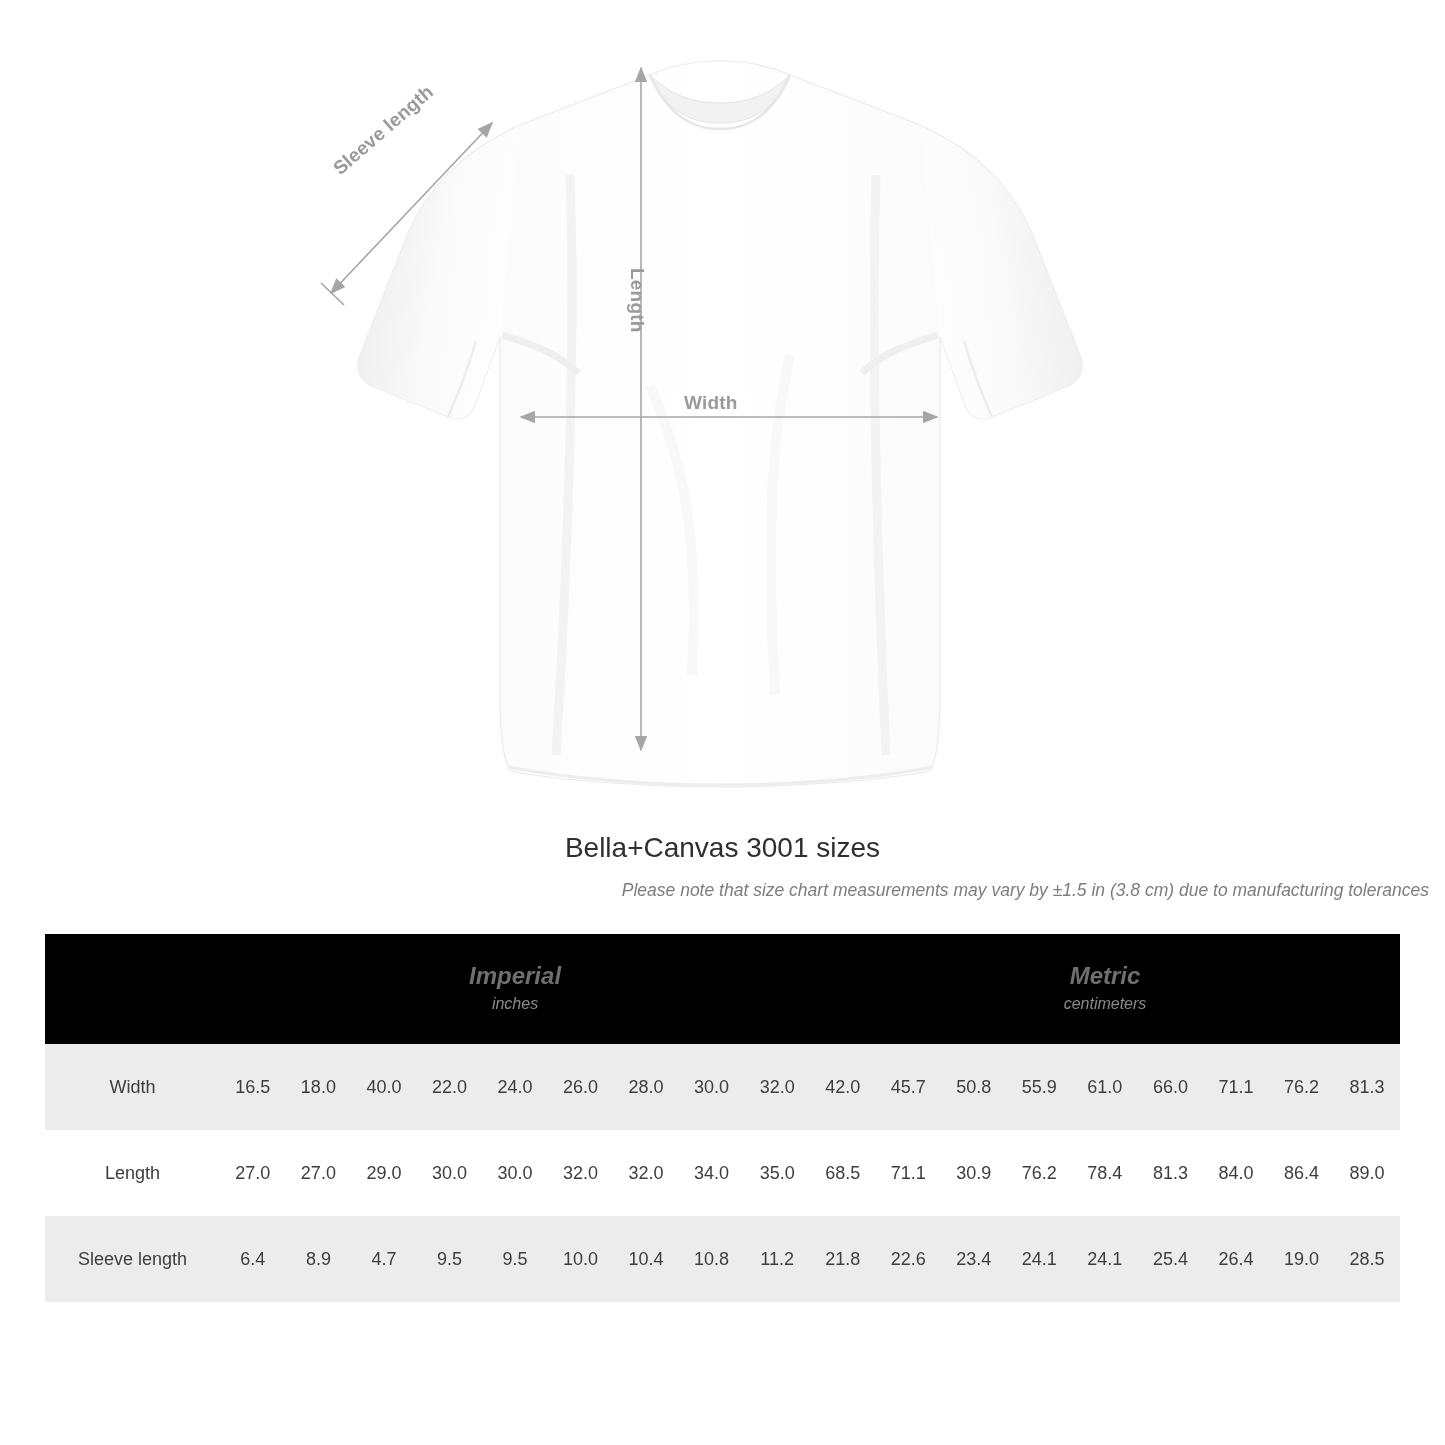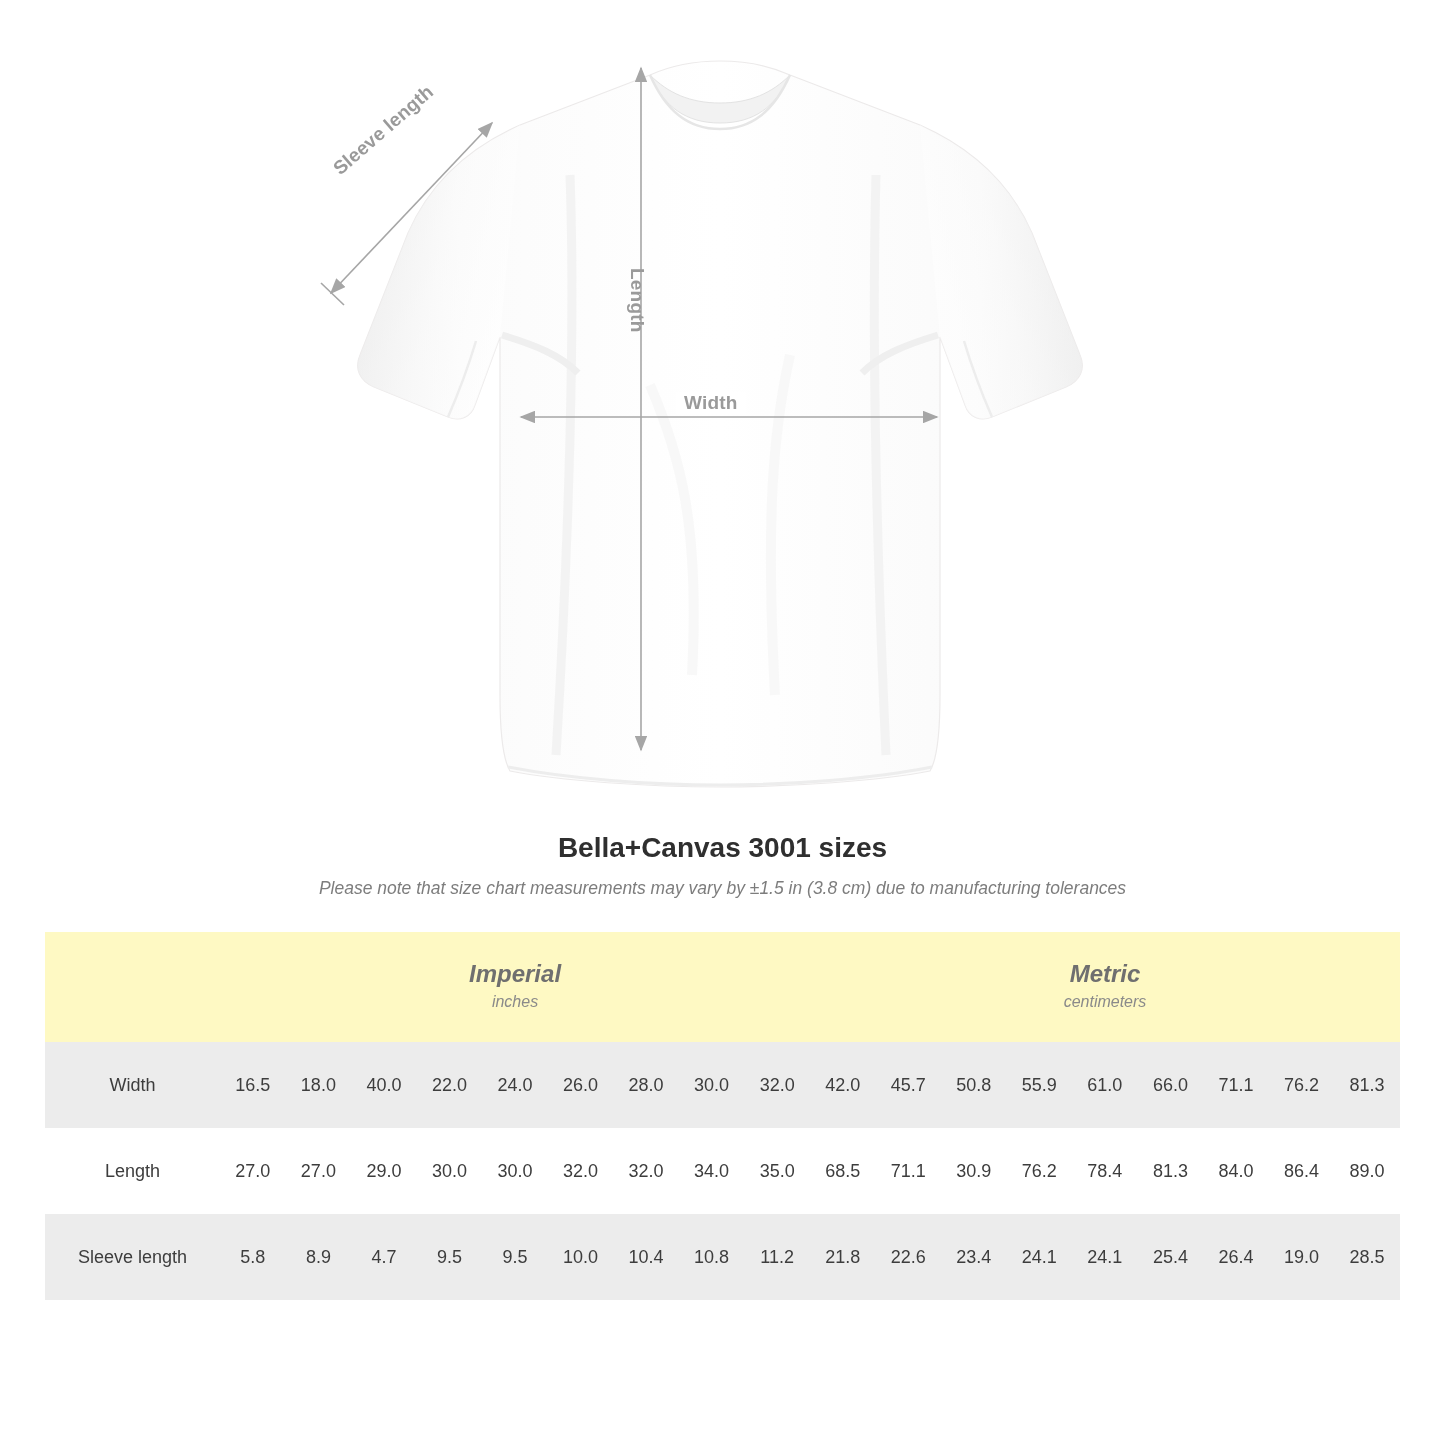--- a/index.html
+++ b/index.html
@@ -70,29 +70,30 @@
     padding: 0 8px;
   }
 
   
   .title-block {
     text-align: center;
     margin-top: 12px;
   }
   .chart-title {
     font-size: 28px;
-    font-weight: bold;
+    font-weight: normal;
     color: #2f2f2f;
     margin: 0 0 14px 0;
   }
   .chart-note {
     font-size: 17.5px;
     font-style: italic;
     color: #7d7d7d;
-    margin: 7px;
+    margin: 16px;
+    text-align: right;
   }
 
   
   .table-wrap {
     margin: 33px 45px 0 45px;
   }
   table.size-table {
     border-collapse: collapse;
     width: 1355px;
     table-layout: fixed;
@@ -113,21 +114,21 @@
     color: #6f6f6f;
     line-height: 1.25;
   }
   .unit-head .unit-sub {
     font-size: 16px;
     font-style: italic;
     color: #8a8a8a;
     line-height: 1.6;
   }
   .corner-cell {
-    background: #fef9c3;
+    background: #000000;
   }
   .row-head {
     font-weight: bold;
     font-size: 18px;
     color: #4a4a4a;
   }
   .size-head-row td {
     height: 86px;
     font-weight: bold;
     font-size: 18px;
@@ -331,21 +332,21 @@
           <td>76.2</td>
           <td>78.4</td>
           <td>81.3</td>
           <td>84.0</td>
           <td>86.4</td>
           <td>89.0</td>
         </tr>
 
         <tr class="data-row row-shaded">
           <td class="row-head">Sleeve length</td>
-          <td>5.8</td>
+          <td>6.4</td>
           <td>8.9</td>
           <td>4.7</td>
           <td>9.5</td>
           <td>9.5</td>
           <td>10.0</td>
           <td>10.4</td>
           <td>10.8</td>
           <td>11.2</td>
           <td>21.8</td>
           <td>22.6</td>

